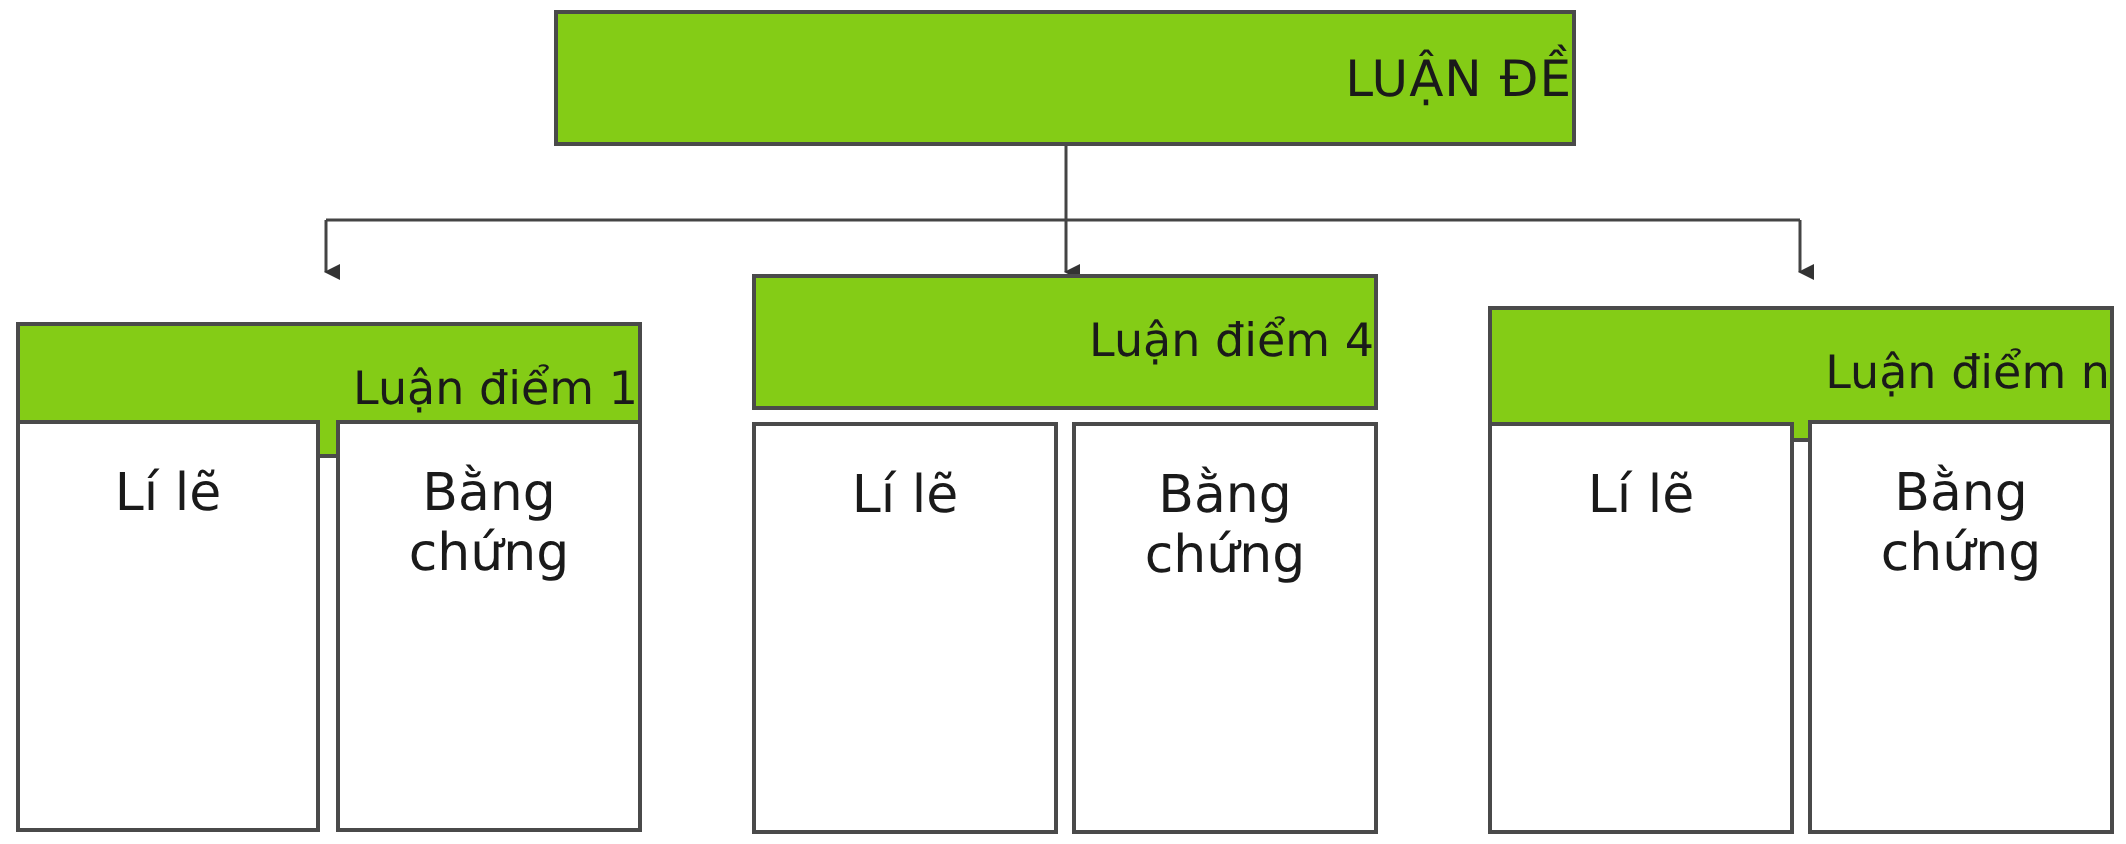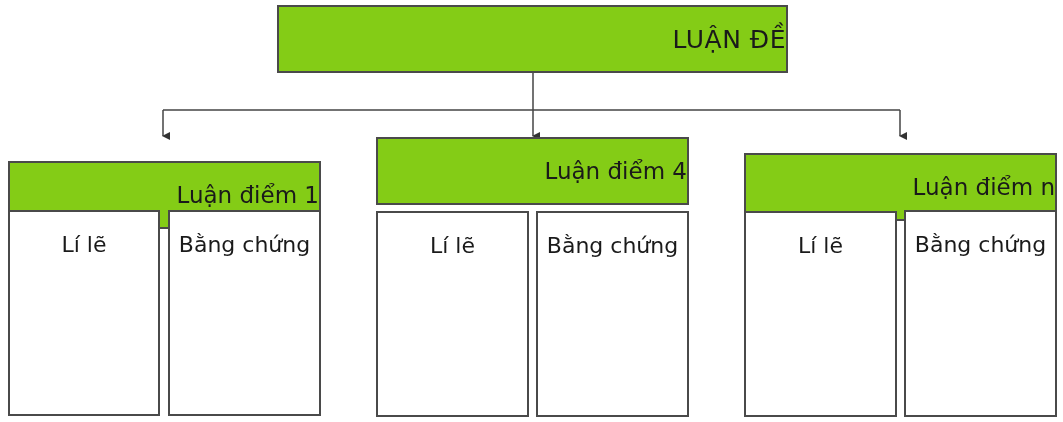--- a/index.html
+++ b/index.html
@@ -2,21 +2,21 @@
 <html><head>
 <meta charset="utf-8">
 <style>
   html, body { margin:0; padding:0; background:#ffffff; }
   body { width:1063px; height:422px; position:relative; overflow:hidden; font-family:"DejaVu Sans", sans-serif; color:#1a1a1a; }
   .box { position:absolute; box-sizing:border-box; border:2px solid #4a4a4a; }
   .peach { background:#84cc16; display:flex; align-items:center; justify-content:flex-end; }
   .white { background:#ffffff; text-align:center; }
   .title { font-size:25px; letter-spacing:0.5px; }
   .head { font-size:23px; }
-  .cell { font-size:22px; padding-top:20px; }
+  .cell { font-size:26px; padding-top:20px; }
   svg.lines { position:absolute; left:0; top:0; }
 </style>
 </head>
 <body>
 
 <svg class="lines" width="1063" height="422">
   <defs>
     <marker id="arr" markerWidth="8" markerHeight="8" refX="4" refY="7" orient="auto" markerUnits="userSpaceOnUse">
       <path d="M0,0 L8,0 L4,8 z" fill="#333"></path>
     </marker>

